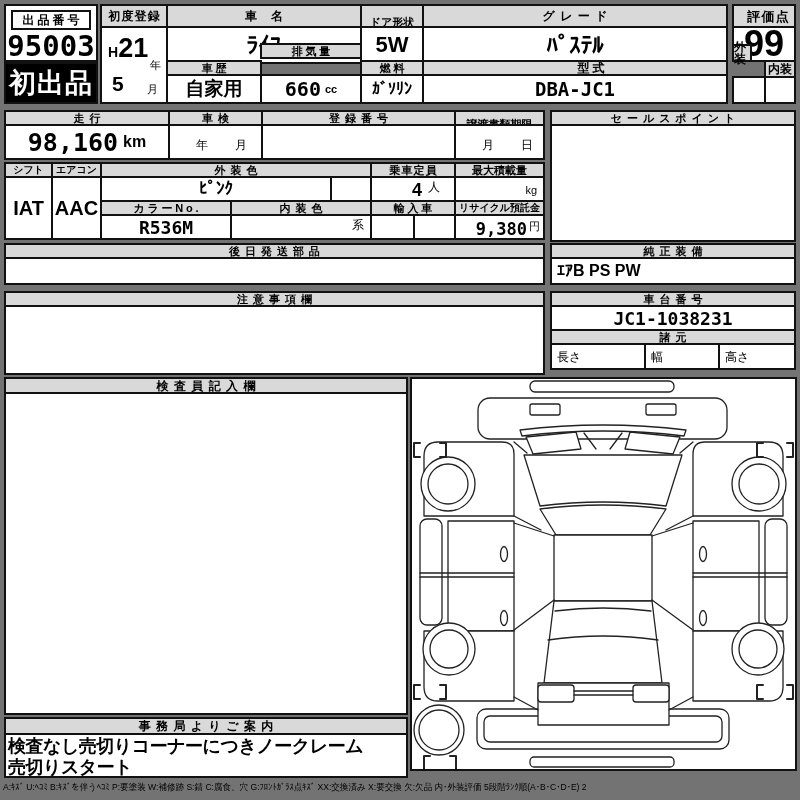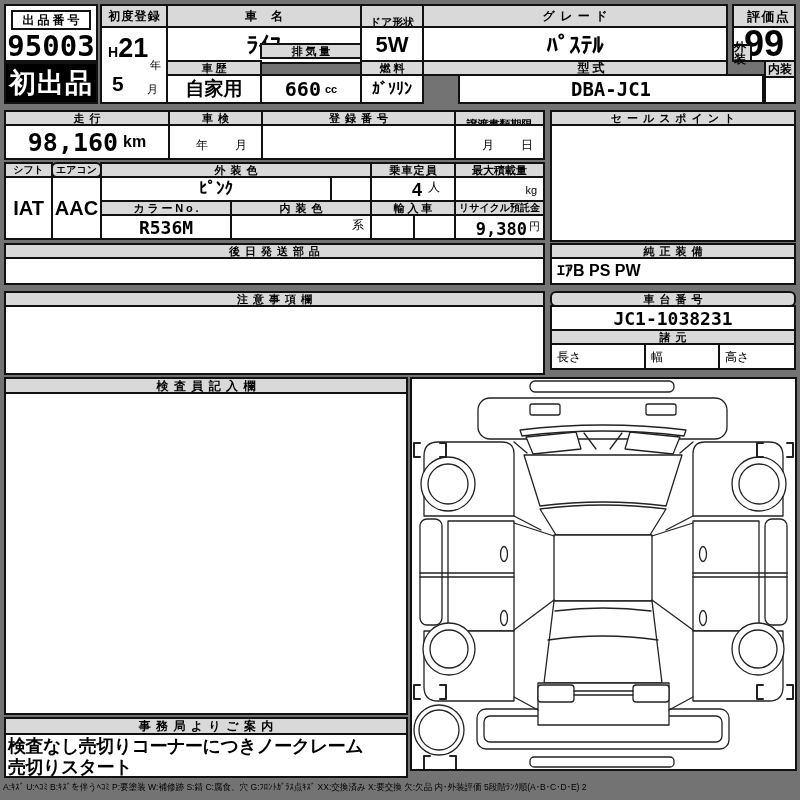--- a/index.html
+++ b/index.html
@@ -68,21 +68,21 @@
   <div class="box hdr sp2 f11" style="left:260px;top:43px;width:102px;height:16px;">排気量</div>
   <div class="box val" style="left:260px;top:74px;width:102px;height:30px;">
     <span class="mono" style="font-size:20px;">660</span>
     <span style="font-size:11px;margin-left:4px;">cc</span>
   </div>
 
   <div class="box hdr sp2 f11" style="left:360px;top:60px;width:64px;height:16px;">燃料</div>
   <div class="box val" style="left:360px;top:74px;width:64px;height:30px;font-size:16px;">ｶﾞｿﾘﾝ</div>
 
   <div class="box hdr sp2" style="left:422px;top:60px;width:306px;height:16px;padding-left:32px;">型式</div>
-  <div class="box val mono" style="left:422px;top:74px;width:306px;height:30px;font-size:19px;margin-left:36px;">DBA-JC1</div>
+  <div class="box val mono" style="left:422px;top:74px;width:306px;height:30px;font-size:19px;">DBA-JC1</div>
 
   <div class="box hdr f11" style="left:4px;top:110px;width:166px;height:16px;">走行</div>
   <div class="box val" style="left:4px;top:124px;width:166px;height:36px;">
     <span class="mono" style="font-size:25px;">98,160</span>
     <span style="font-size:16px;margin-left:5px;">km</span>
   </div>
   <div class="box hdr f11" style="left:168px;top:110px;width:95px;height:16px;">車検</div>
   <div class="box" style="left:168px;top:124px;width:95px;height:36px;">
     <span class="ph" style="position:absolute;left:26px;bottom:4px;">年</span>
     <span class="ph" style="position:absolute;right:14px;bottom:4px;">月</span>
@@ -92,21 +92,21 @@
   <div class="box hdr sp0 f11" style="left:454px;top:110px;width:91px;height:29px;">譲渡書類期限</div>
   <div class="box" style="left:454px;top:124px;width:91px;height:36px;">
     <span class="ph" style="position:absolute;left:26px;bottom:4px;">月</span>
     <span class="ph" style="position:absolute;right:10px;bottom:4px;">日</span>
   </div>
 
   <div class="box hdr f11" style="left:550px;top:110px;width:246px;height:16px;">セールスポイント</div>
   <div class="box" style="left:550px;top:124px;width:246px;height:118px;"></div>
 
   <div class="box hdr sp0 f10" style="left:4px;top:162px;width:49px;height:16px;">シフト</div>
-  <div class="box hdr sp0 f10" style="left:51px;top:162px;width:51px;height:16px;border-radius:6px;">エアコン</div>
+  <div class="box hdr sp0 f10" style="left:51px;top:162px;width:51px;height:16px;">エアコン</div>
   <div class="box hdr f11" style="left:100px;top:162px;width:272px;height:16px;">外装色</div>
   <div class="box hdr sp1 f11" style="left:370px;top:162px;width:86px;height:16px;">乗車定員</div>
   <div class="box hdr sp0 f11" style="left:454px;top:162px;width:91px;height:16px;">最大積載量</div>
 
   <div class="box val" style="left:4px;top:176px;width:49px;height:64px;font-size:20px;">IAT</div>
   <div class="box val" style="left:51px;top:176px;width:51px;height:64px;font-size:20px;">AAC</div>
   <div class="box val" style="left:100px;top:176px;width:232px;height:26px;font-size:17px;">ﾋﾟﾝｸ</div>
   <div class="box" style="left:330px;top:176px;width:42px;height:26px;"></div>
   <div class="box" style="left:370px;top:176px;width:86px;height:26px;">
     <span style="position:absolute;left:40px;top:2px;font-size:18px;font-weight:bold;">4</span>
@@ -134,21 +134,21 @@
 
   <div class="box hdr f11" style="left:4px;top:243px;width:541px;height:16px;">後日発送部品</div>
   <div class="box" style="left:4px;top:257px;width:541px;height:28px;"></div>
 
   <div class="box hdr f11" style="left:550px;top:243px;width:246px;height:16px;">純正装備</div>
   <div class="box" style="left:550px;top:257px;width:246px;height:28px;font-weight:bold;font-size:16px;line-height:24px;padding-left:5px;">ｴｱB PS PW</div>
 
   <div class="box hdr f11" style="left:4px;top:291px;width:541px;height:16px;">注意事項欄</div>
   <div class="box" style="left:4px;top:305px;width:541px;height:70px;"></div>
 
-  <div class="box hdr f11" style="left:550px;top:291px;width:246px;height:16px;border-radius:6px;">車台番号</div>
+  <div class="box hdr f11" style="left:550px;top:291px;width:246px;height:16px;">車台番号</div>
   <div class="box val mono" style="left:550px;top:305px;width:246px;height:26px;font-size:18px;">JC1-1038231</div>
   <div class="box hdr f11" style="left:550px;top:329px;width:246px;height:16px;">諸元</div>
   <div class="box" style="left:550px;top:343px;width:96px;height:27px;font-size:12px;padding:4px 0 0 5px;">長さ</div>
   <div class="box" style="left:644px;top:343px;width:76px;height:27px;font-size:12px;padding:4px 0 0 5px;">幅</div>
   <div class="box" style="left:718px;top:343px;width:78px;height:27px;font-size:12px;padding:4px 0 0 5px;">高さ</div>
 
   <div class="box hdr" style="left:4px;top:377px;width:404px;height:17px;">検査員記入欄</div>
   <div class="box" style="left:4px;top:392px;width:404px;height:323px;"></div>
 
   <div class="box hdr" style="left:4px;top:717px;width:404px;height:18px;">事務局よりご案内</div>

